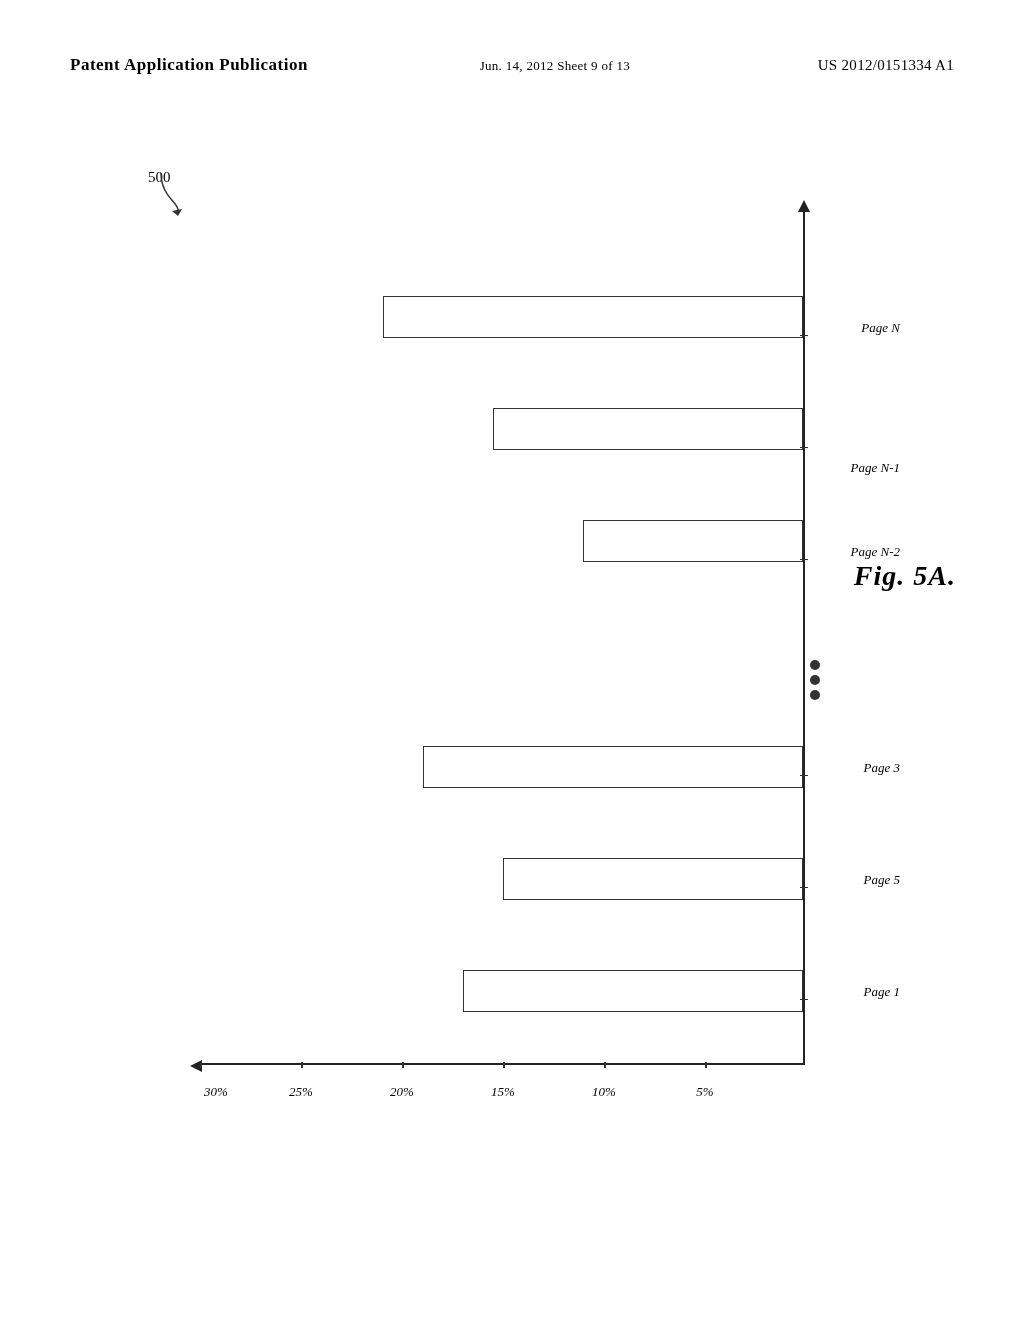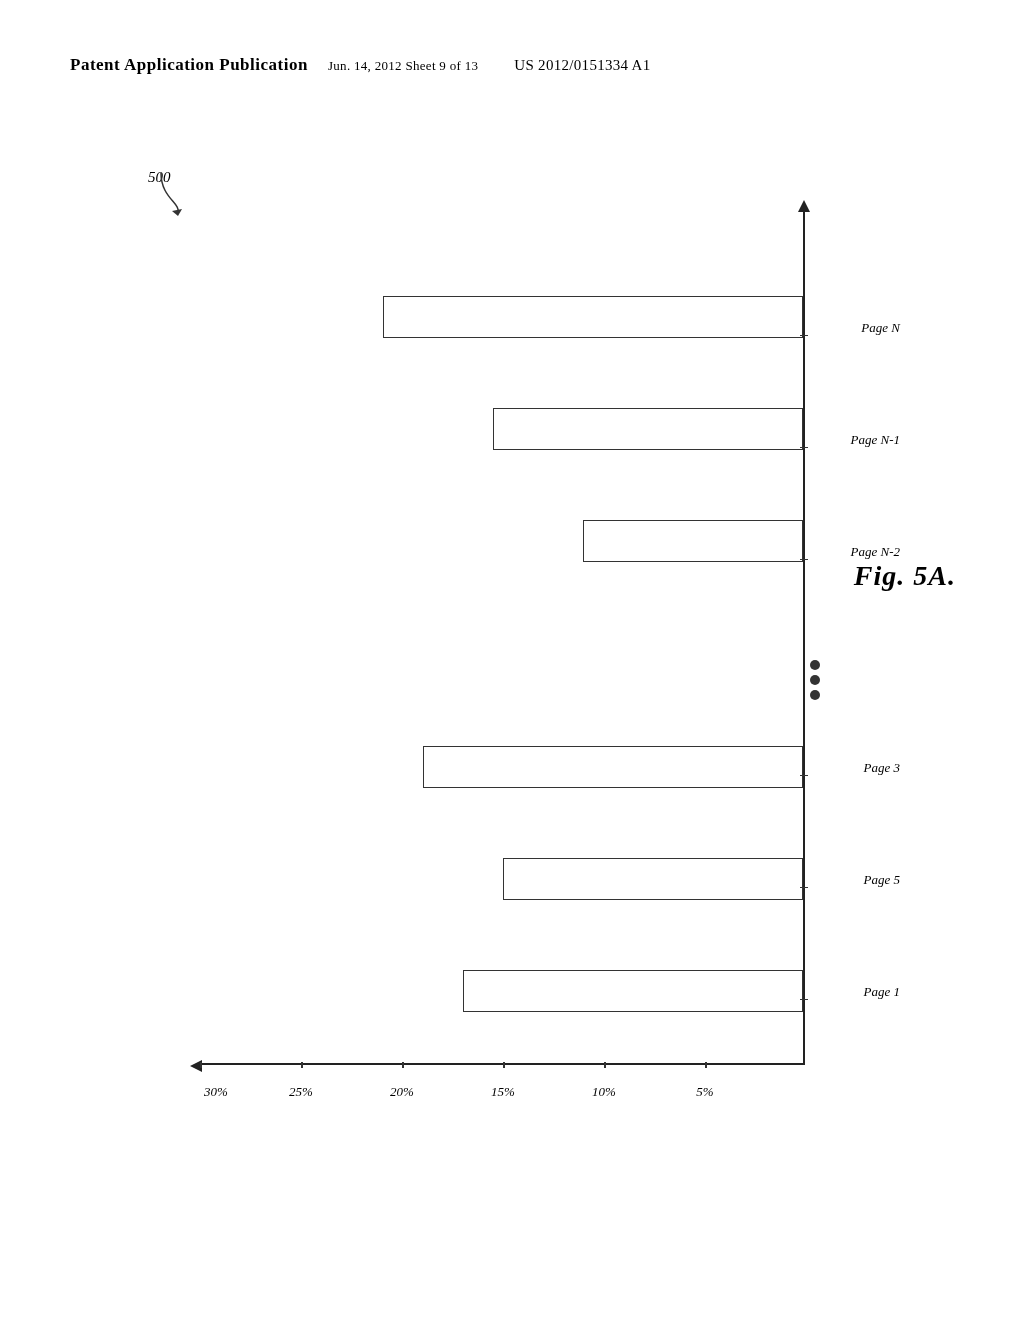--- a/index.html
+++ b/index.html
@@ -12,21 +12,21 @@
       overflow: hidden;
     }
 
     
     .header {
       position: absolute;
       top: 55px;
       left: 0;
       right: 0;
       display: flex;
-      justify-content: flex-start;
+      justify-content: space-between;
       align-items: baseline;
       padding: 0 70px;
       gap: 20px;
     }
     .header-left {
       font-size: 17px;
       font-weight: bold;
       letter-spacing: 0.5px;
     }
     .header-center {
@@ -173,21 +173,21 @@
 </head>
 <body>
 
 <div class="header">
   <span class="header-left">Patent Application Publication</span>
   <span class="header-center">Jun. 14, 2012  Sheet 9 of 13</span>
   <span class="header-right">US 2012/0151334 A1</span>
 </div>
 
 <div style="position:absolute; top:168px; left:148px;">
-  <span style="font-size:15px; font-style:italic;text-align:center;">500</span>
+  <span style="font-size:15px; text-align:center;">500</span>
   
   <svg width="40" height="50" style="position:absolute; top:0; left:8px;">
     <path d="M 5 5 C 5 30, 25 35, 22 45" stroke="#333" stroke-width="1.5" fill="none"></path>
     <polygon points="16,43 22,48 26,41" fill="#333"></polygon>
   </svg>
 </div>
 
 <div class="fig-label">Fig. 5A.</div>
 
 <div class="chart-container">
@@ -217,21 +217,21 @@
       <span style="display:block; width:10px; height:10px; border-radius:50%; background:#333; margin-bottom:5px;"></span>
       <span style="display:block; width:10px; height:10px; border-radius:50%; background:#333;"></span>
     </div>
 
     <div class="bar" style="top: 310px; width: 220px;"></div>
     <div class="tick-h" style="bottom: 570px;"></div>
     <div class="page-label" style="bottom: 562px;">Page N-2</div>
 
     <div class="bar" style="top: 198px; width: 310px;"></div>
     <div class="tick-h" style="bottom: 682px;"></div>
-    <div class="page-label" style="bottom: 674px;">Page N-1</div>
+    <div class="page-label" style="bottom: 646px;">Page N-1</div>
 
     <div class="bar" style="top: 86px; width: 420px;"></div>
     <div class="tick-h" style="bottom: 794px;"></div>
     <div class="page-label" style="bottom: 786px;">Page N</div>
 
     <div class="tick-v" style="left: 505px;"></div>
     <div class="x-label" style="left: 505px;">5%</div>
 
     <div class="tick-v" style="left: 404px;"></div>
     <div class="x-label" style="left: 404px;">10%</div>

